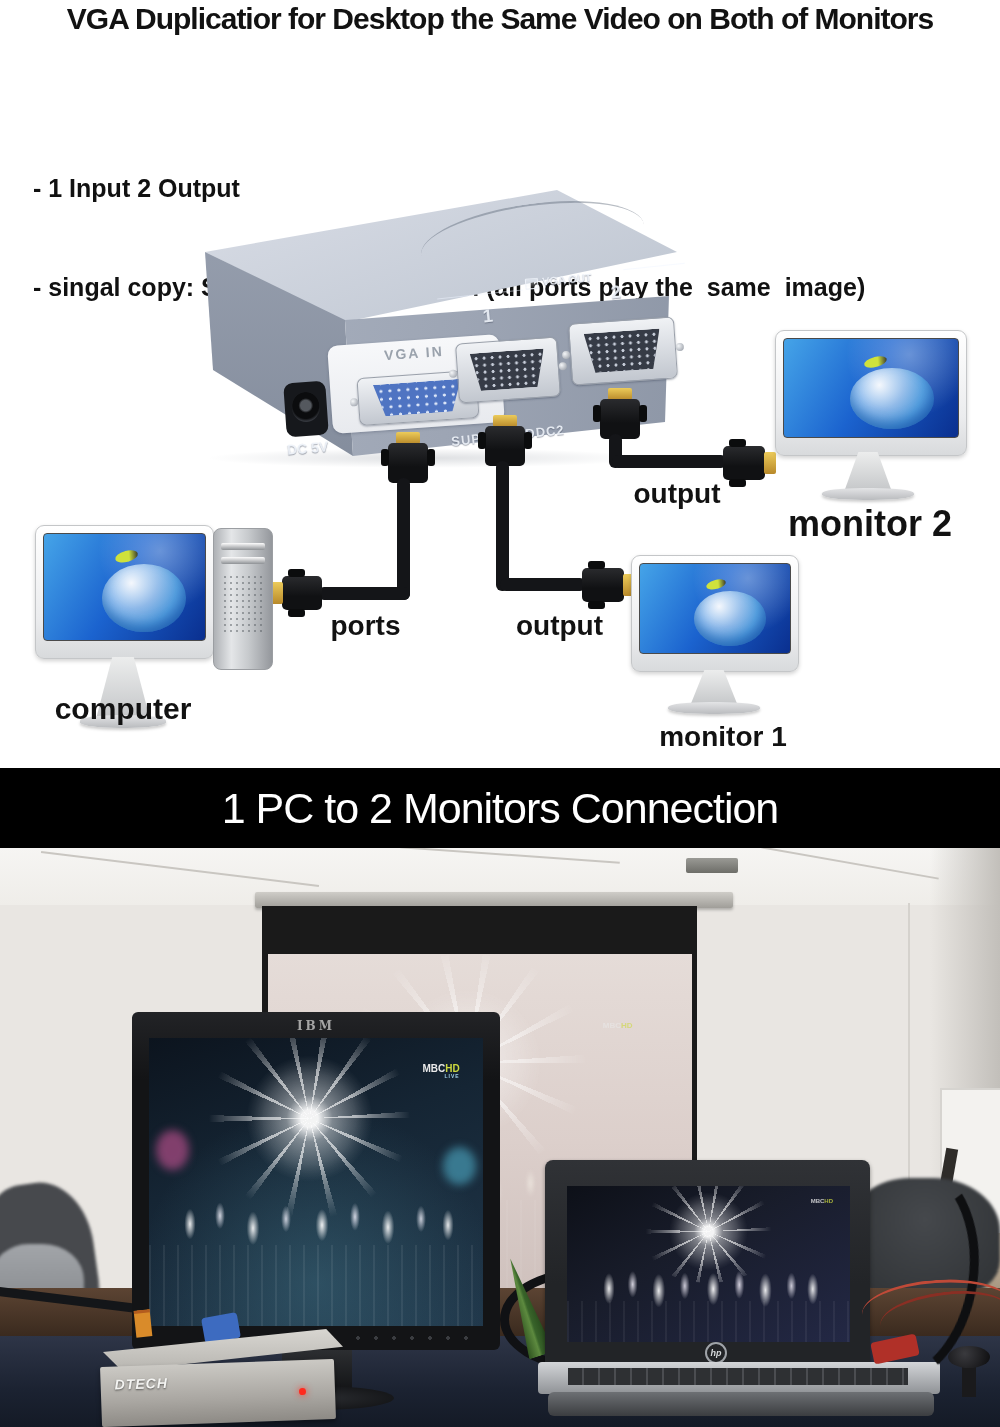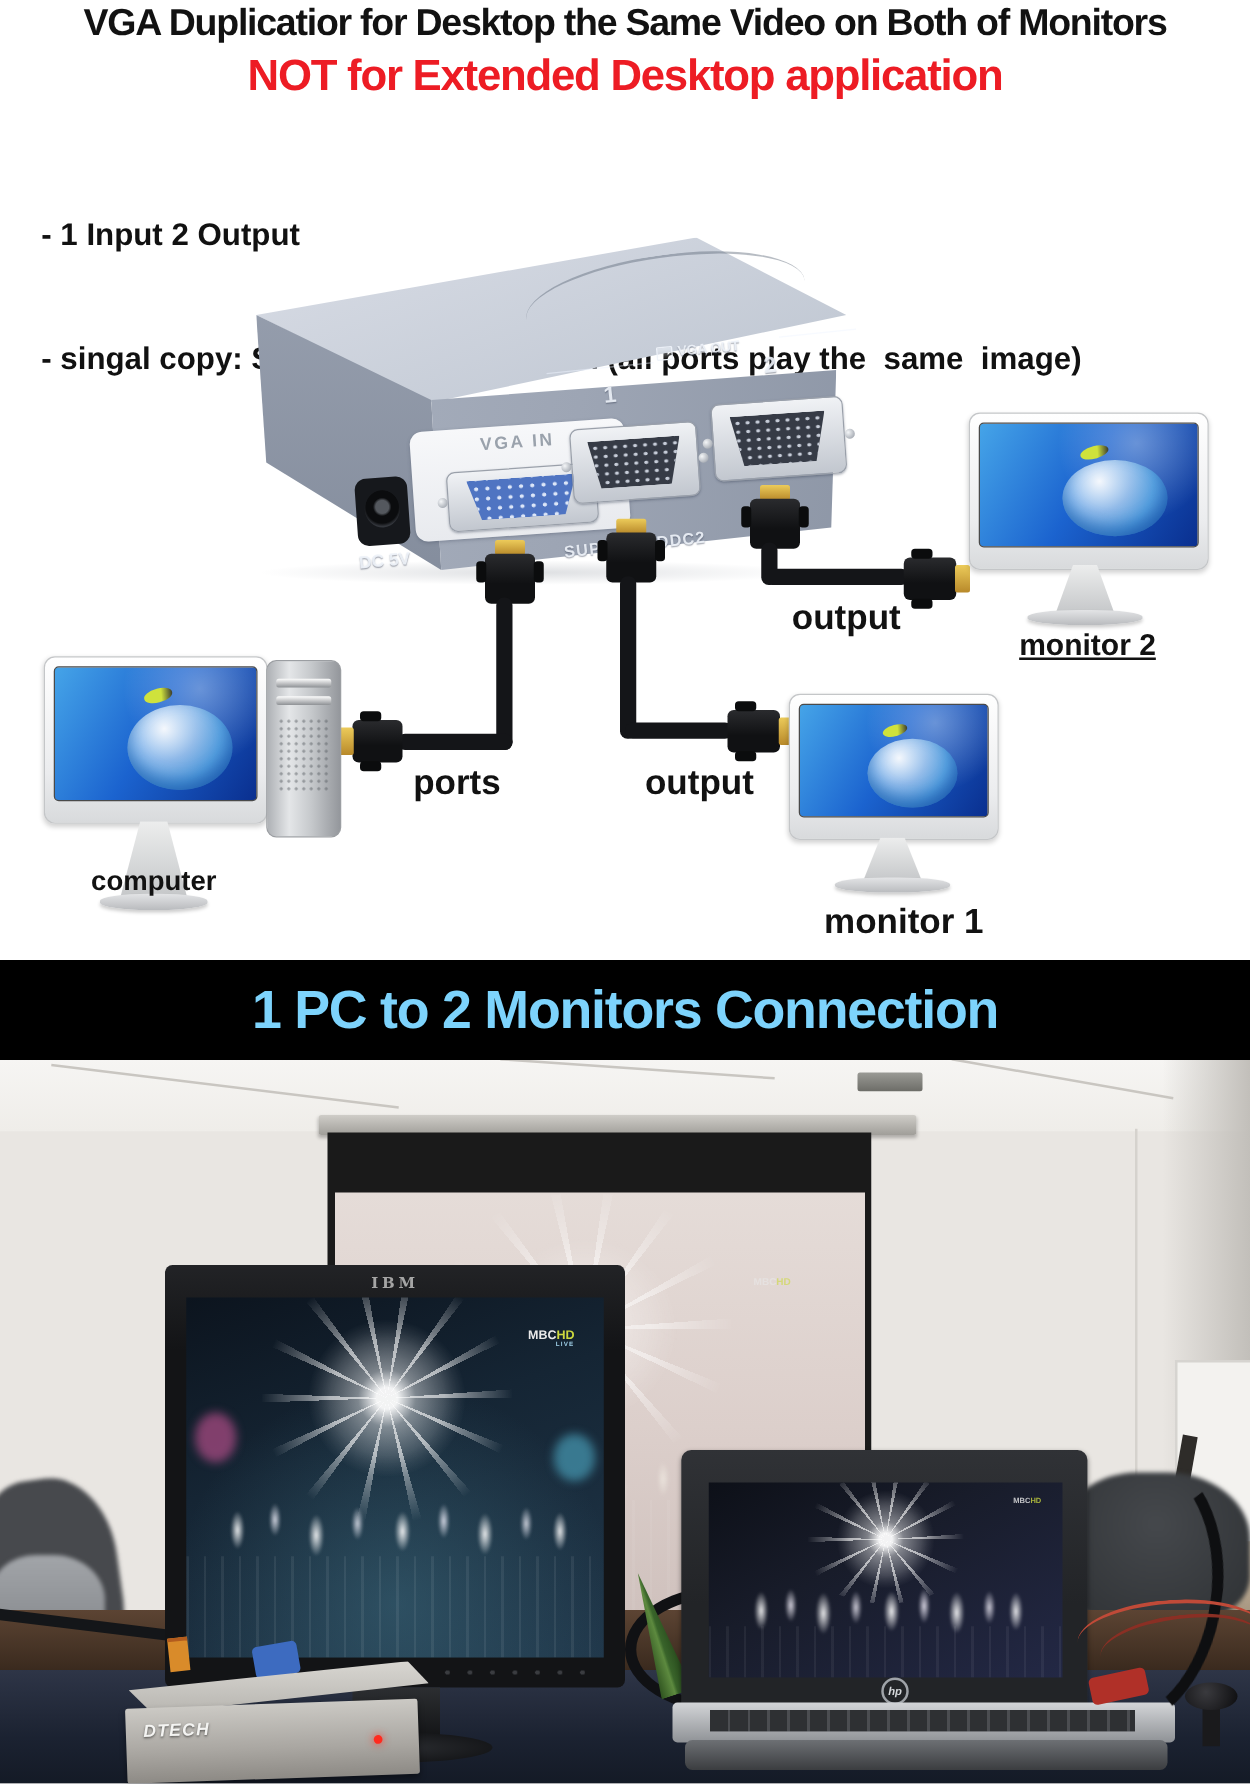--- a/index.html
+++ b/index.html
@@ -88,21 +88,21 @@
   .tower-slot{left:7px;width:44px;height:7px;border-radius:2px;
     background:linear-gradient(#fdfdfd,#8e9справ195 90%);background:linear-gradient(#fdfdfd,#8e9195);}
   .tower-mesh{left:8px;top:45px;width:42px;height:60px;
     background-image:radial-gradient(rgba(90,95,100,.5) 1px,transparent 1.5px);
     background-size:6px 6px;}
   .dlabel{font-weight:700;color:#121212;text-align:center;}
 
   
   .banner{top:768px;left:0;width:1000px;height:80px;background:#000;}
   .banner span{display:block;width:100%;text-align:center;line-height:80px;font-size:43px;
-    font-weight:700;color:#7dd3fc;letter-spacing:-1px;}
+    font-weight:400;color:#ffffff;letter-spacing:-1px;}
 
   
   .photo{top:848px;left:0;width:1000px;height:579px;background:#e9e6e2;overflow:hidden;}
   .ceiling{left:0;top:0;width:1000px;height:57px;background:linear-gradient(#f6f5f3,#efEDe9);
     background:linear-gradient(#f6f5f3,#efede9);}
   .ceil-line{background:#c9c6c1;height:2px;}
   .wall-shade-r{left:930px;top:0;width:70px;height:460px;
     background:linear-gradient(90deg,transparent,#c2bfba);}
   .wall-corner{left:908px;top:55px;width:2px;height:320px;background:#d5d2cd;}
   .bracket{left:686px;top:10px;width:52px;height:15px;background:linear-gradient(#9a9a95,#6d6d68);
@@ -185,21 +185,20 @@
     background:radial-gradient(circle at 40% 35%,#3a3a3e,#0b0b0d);}
   .knob-stem{left:962px;top:515px;width:14px;height:34px;background:#1a1a1c;}
   .redwire{position:absolute;border-top:3px solid #c04a38;border-radius:50%;}
 </style>
 </head>
 <body>
 
 <div class="page">
 
   <div class="abs hdr-title">VGA Duplicatior for Desktop the Same Video on Both of Monitors</div>
-  <div class="abs hdr-sub" style="color:#ed1c24;">NOT for Extended Desktop application</div>
   <div class="abs bullets">
     <div>- 1 Input 2 Output</div>
     <div>- singal copy: Share the Same Screen (all ports play the  same  image)</div>
   </div>
 
   <div class="abs diagram">
 
     <div class="abs device">
       <div class="abs dev-shadow"></div>
       <div class="abs dev-top"></div>
@@ -262,31 +261,31 @@
         <div class="fish" style="left:44%;top:16%;width:14%;height:10%;transform:rotate(-15deg);"></div>
       </div>
     </div>
     <div class="abs stand" style="left:96px;top:477px;width:54px;height:62px;"></div>
     <div class="abs base" style="left:80px;top:535px;width:86px;height:13px;"></div>
     <div class="abs tower">
       <div class="abs tower-slot" style="top:14px;"></div>
       <div class="abs tower-slot" style="top:28px;"></div>
       <div class="abs tower-mesh"></div>
     </div>
-    <div class="abs dlabel" style="left:38px;top:512px;width:170px;font-size:22px;">computer</div>
+    <div class="abs dlabel" style="left:38px;top:512px;width:170px;font-size:30px;">computer</div>
 
     <div class="abs imac-frame" style="left:775px;top:150px;width:190px;height:124px;">
       <div class="imac-screen">
         <div class="bowl" style="left:38%;top:30%;width:48%;height:62%;"></div>
         <div class="fish" style="left:46%;top:18%;width:13%;height:10%;transform:rotate(-15deg);"></div>
       </div>
     </div>
     <div class="abs stand" style="left:844px;top:272px;width:48px;height:40px;"></div>
     <div class="abs base" style="left:822px;top:308px;width:92px;height:12px;"></div>
-    <div class="abs dlabel" style="left:785px;top:323px;width:170px;font-size:24px;text-decoration:underline;">monitor 2</div>
+    <div class="abs dlabel" style="left:785px;top:323px;width:170px;font-size:36px;">monitor 2</div>
     <div class="abs dlabel" style="left:622px;top:298px;width:110px;font-size:28px;">output</div>
 
     <div class="abs imac-frame" style="left:631px;top:375px;width:166px;height:115px;">
       <div class="imac-screen">
         <div class="bowl" style="left:36%;top:30%;width:48%;height:62%;"></div>
         <div class="fish" style="left:44%;top:18%;width:13%;height:10%;transform:rotate(-15deg);"></div>
       </div>
     </div>
     <div class="abs stand" style="left:690px;top:490px;width:48px;height:36px;"></div>
     <div class="abs base" style="left:668px;top:522px;width:92px;height:12px;"></div>

